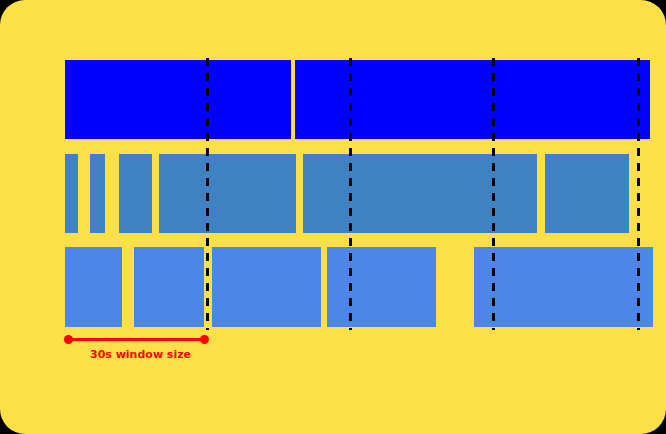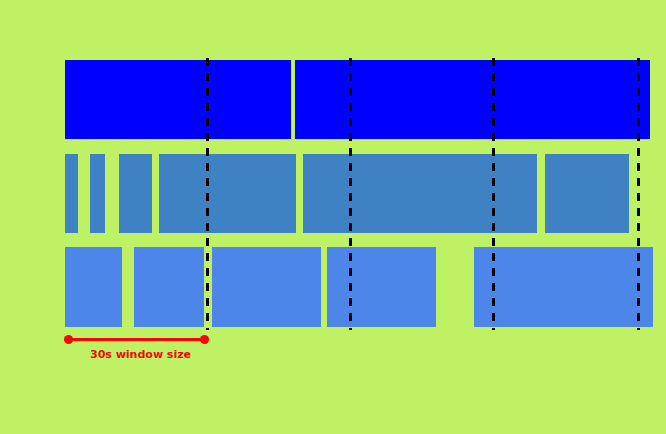--- a/index.html
+++ b/index.html
@@ -35,21 +35,21 @@
     position: absolute;
     font-family: "DejaVu Sans", sans-serif;
     font-size: 11px;
     font-weight: bold;
     white-space: nowrap;
   }
 </style>
 </head>
 <body>
 
-<div id="diagram-root" style="background: #bef264;">
+<div id="diagram-root" style="background: #fde047; border-radius: 25px;">
   <div class="annot-label" style="left: 90px; top: 348px; color: rgb(255, 0, 0);">30s window size</div>
 <div class="bar-segment" style="left: 65px; top: 60px; width: 226px; height: 79px; background: rgb(0, 0, 255);"></div>
     <div class="bar-segment" style="left: 295px; top: 60px; width: 355px; height: 79px; background: rgb(0, 0, 255);"></div>
     <div class="bar-segment" style="left: 65px; top: 154px; width: 13px; height: 79px; background: rgb(62, 130, 196);"></div>
     <div class="bar-segment" style="left: 90px; top: 154px; width: 15px; height: 79px; background: rgb(62, 130, 196);"></div>
     <div class="bar-segment" style="left: 119px; top: 154px; width: 33px; height: 79px; background: rgb(62, 130, 196);"></div>
     <div class="bar-segment" style="left: 159px; top: 154px; width: 137px; height: 79px; background: rgb(62, 130, 196);"></div>
     <div class="bar-segment" style="left: 303px; top: 154px; width: 234px; height: 79px; background: rgb(62, 130, 196);"></div>
     <div class="bar-segment" style="left: 545px; top: 154px; width: 84px; height: 79px; background: rgb(62, 130, 196);"></div>
     <div class="bar-segment" style="left: 65px; top: 247px; width: 57px; height: 80px; background: rgb(76, 134, 232);"></div>

